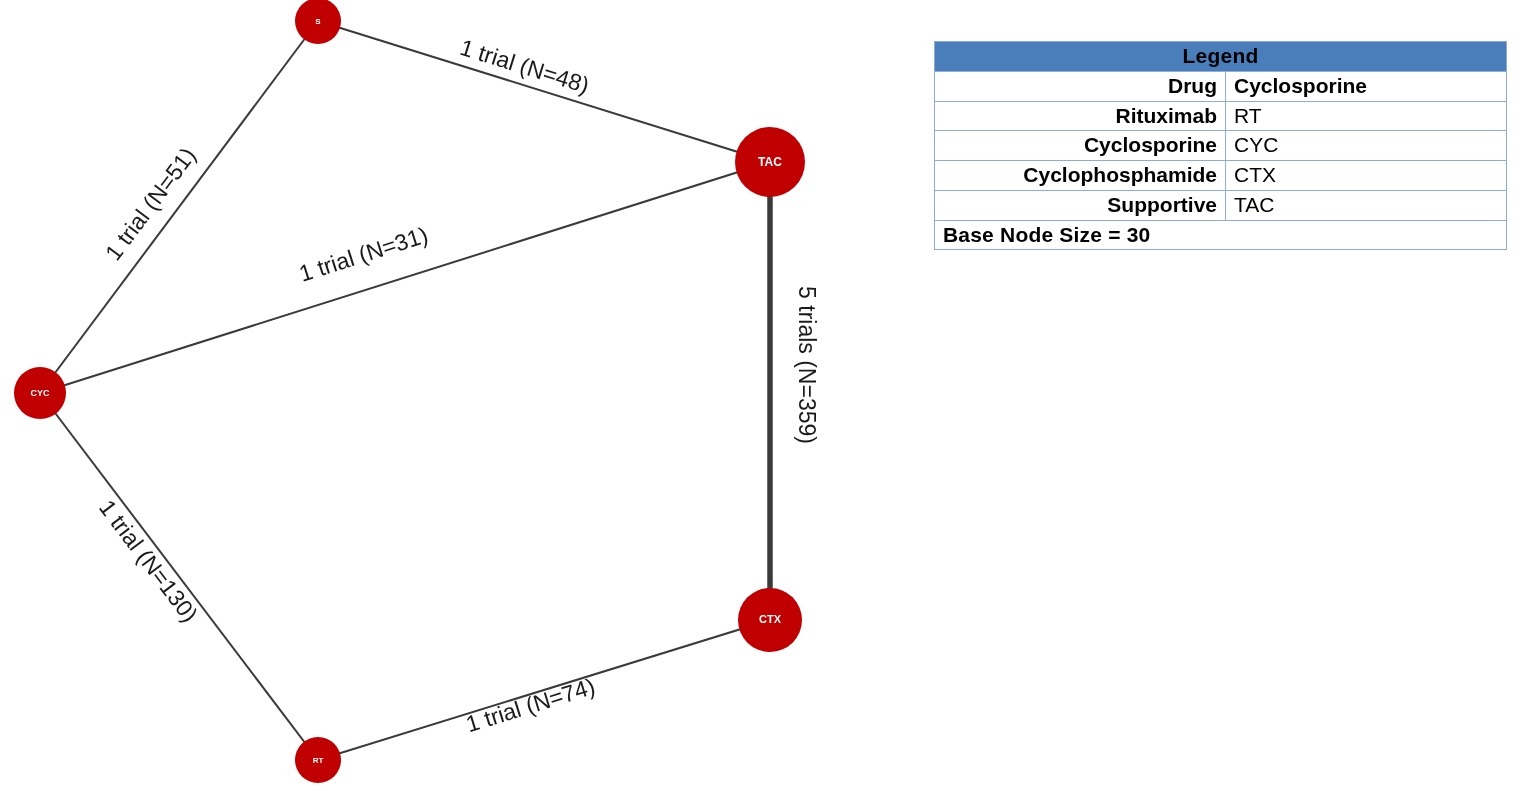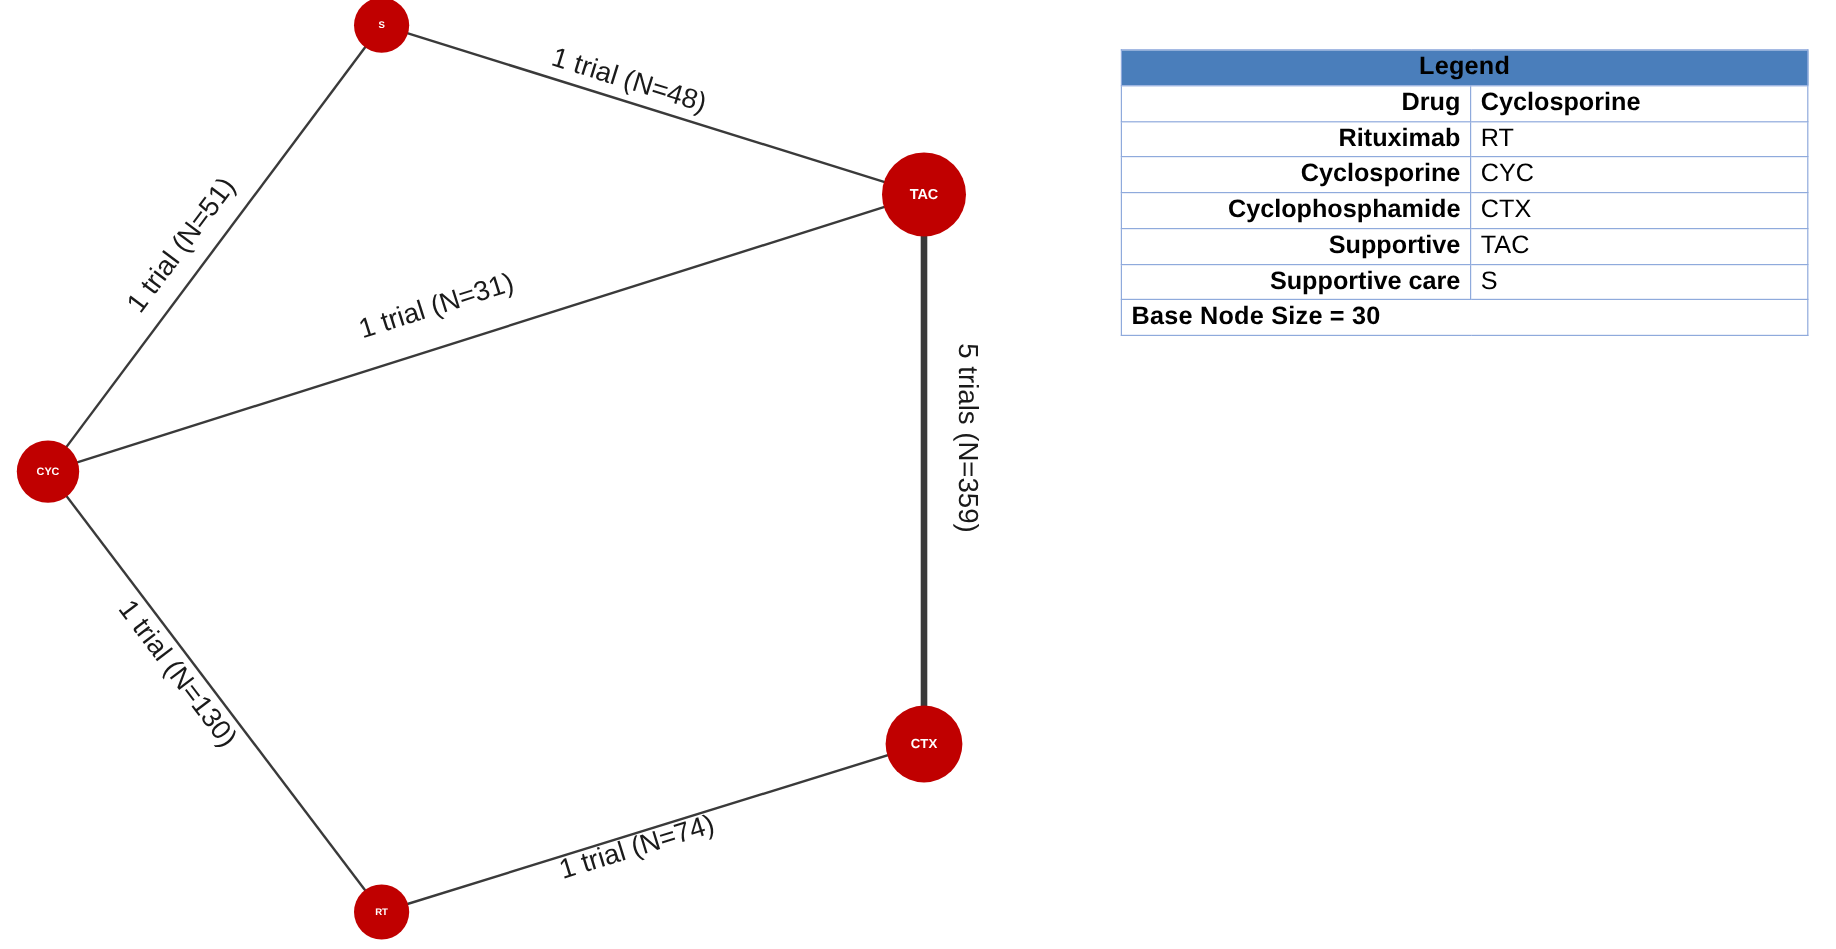--- a/index.html
+++ b/index.html
@@ -143,23 +143,19 @@
         <td class="cell-abbr">CYC</td>
       </tr>
       <tr>
         <td class="cell-drug">Cyclophosphamide</td>
         <td class="cell-abbr">CTX</td>
       </tr>
       <tr>
         <td class="cell-drug">Supportive</td>
         <td class="cell-abbr">TAC</td>
       </tr>
-      <tr>
-        <td class="cell-drug">Supportive care</td>
-        <td class="cell-abbr">S</td>
-      </tr>
     </tbody>
   <tfoot>
     <tr>
       <td class="legend-footer-cell" colspan="2">Base Node Size = 30</td>
     </tr>
   </tfoot>
 </table>
 
 </body></html>

